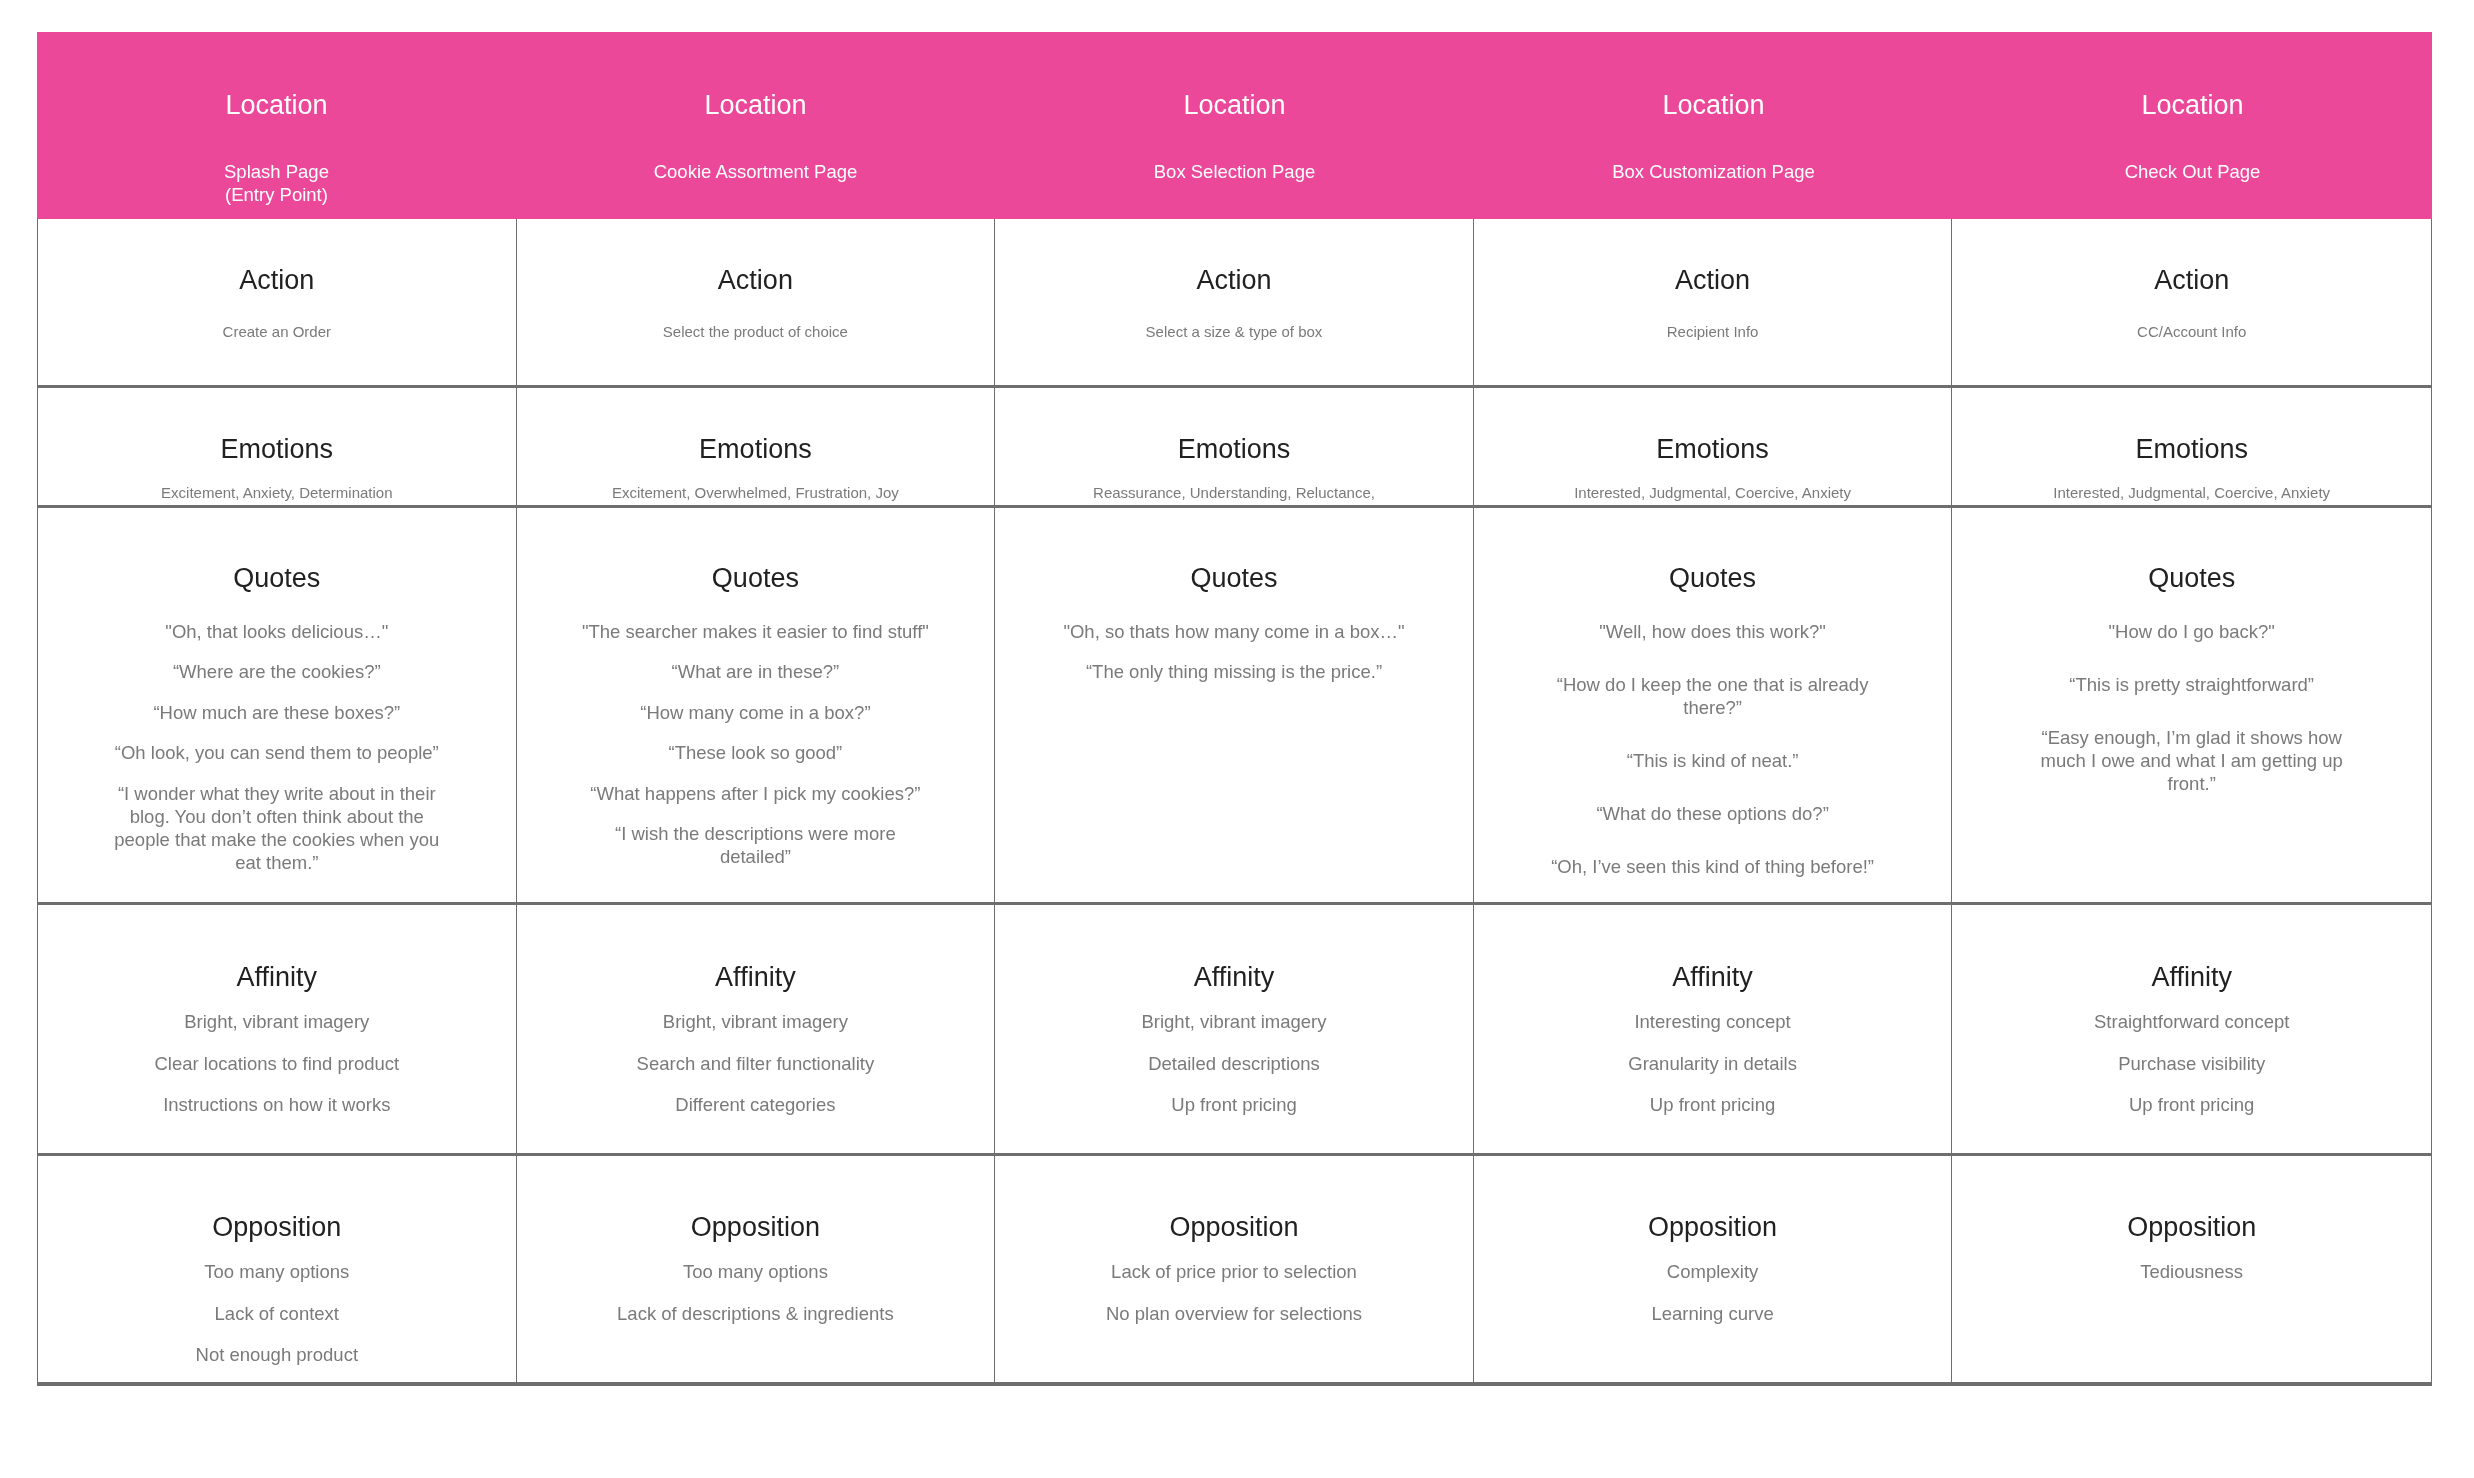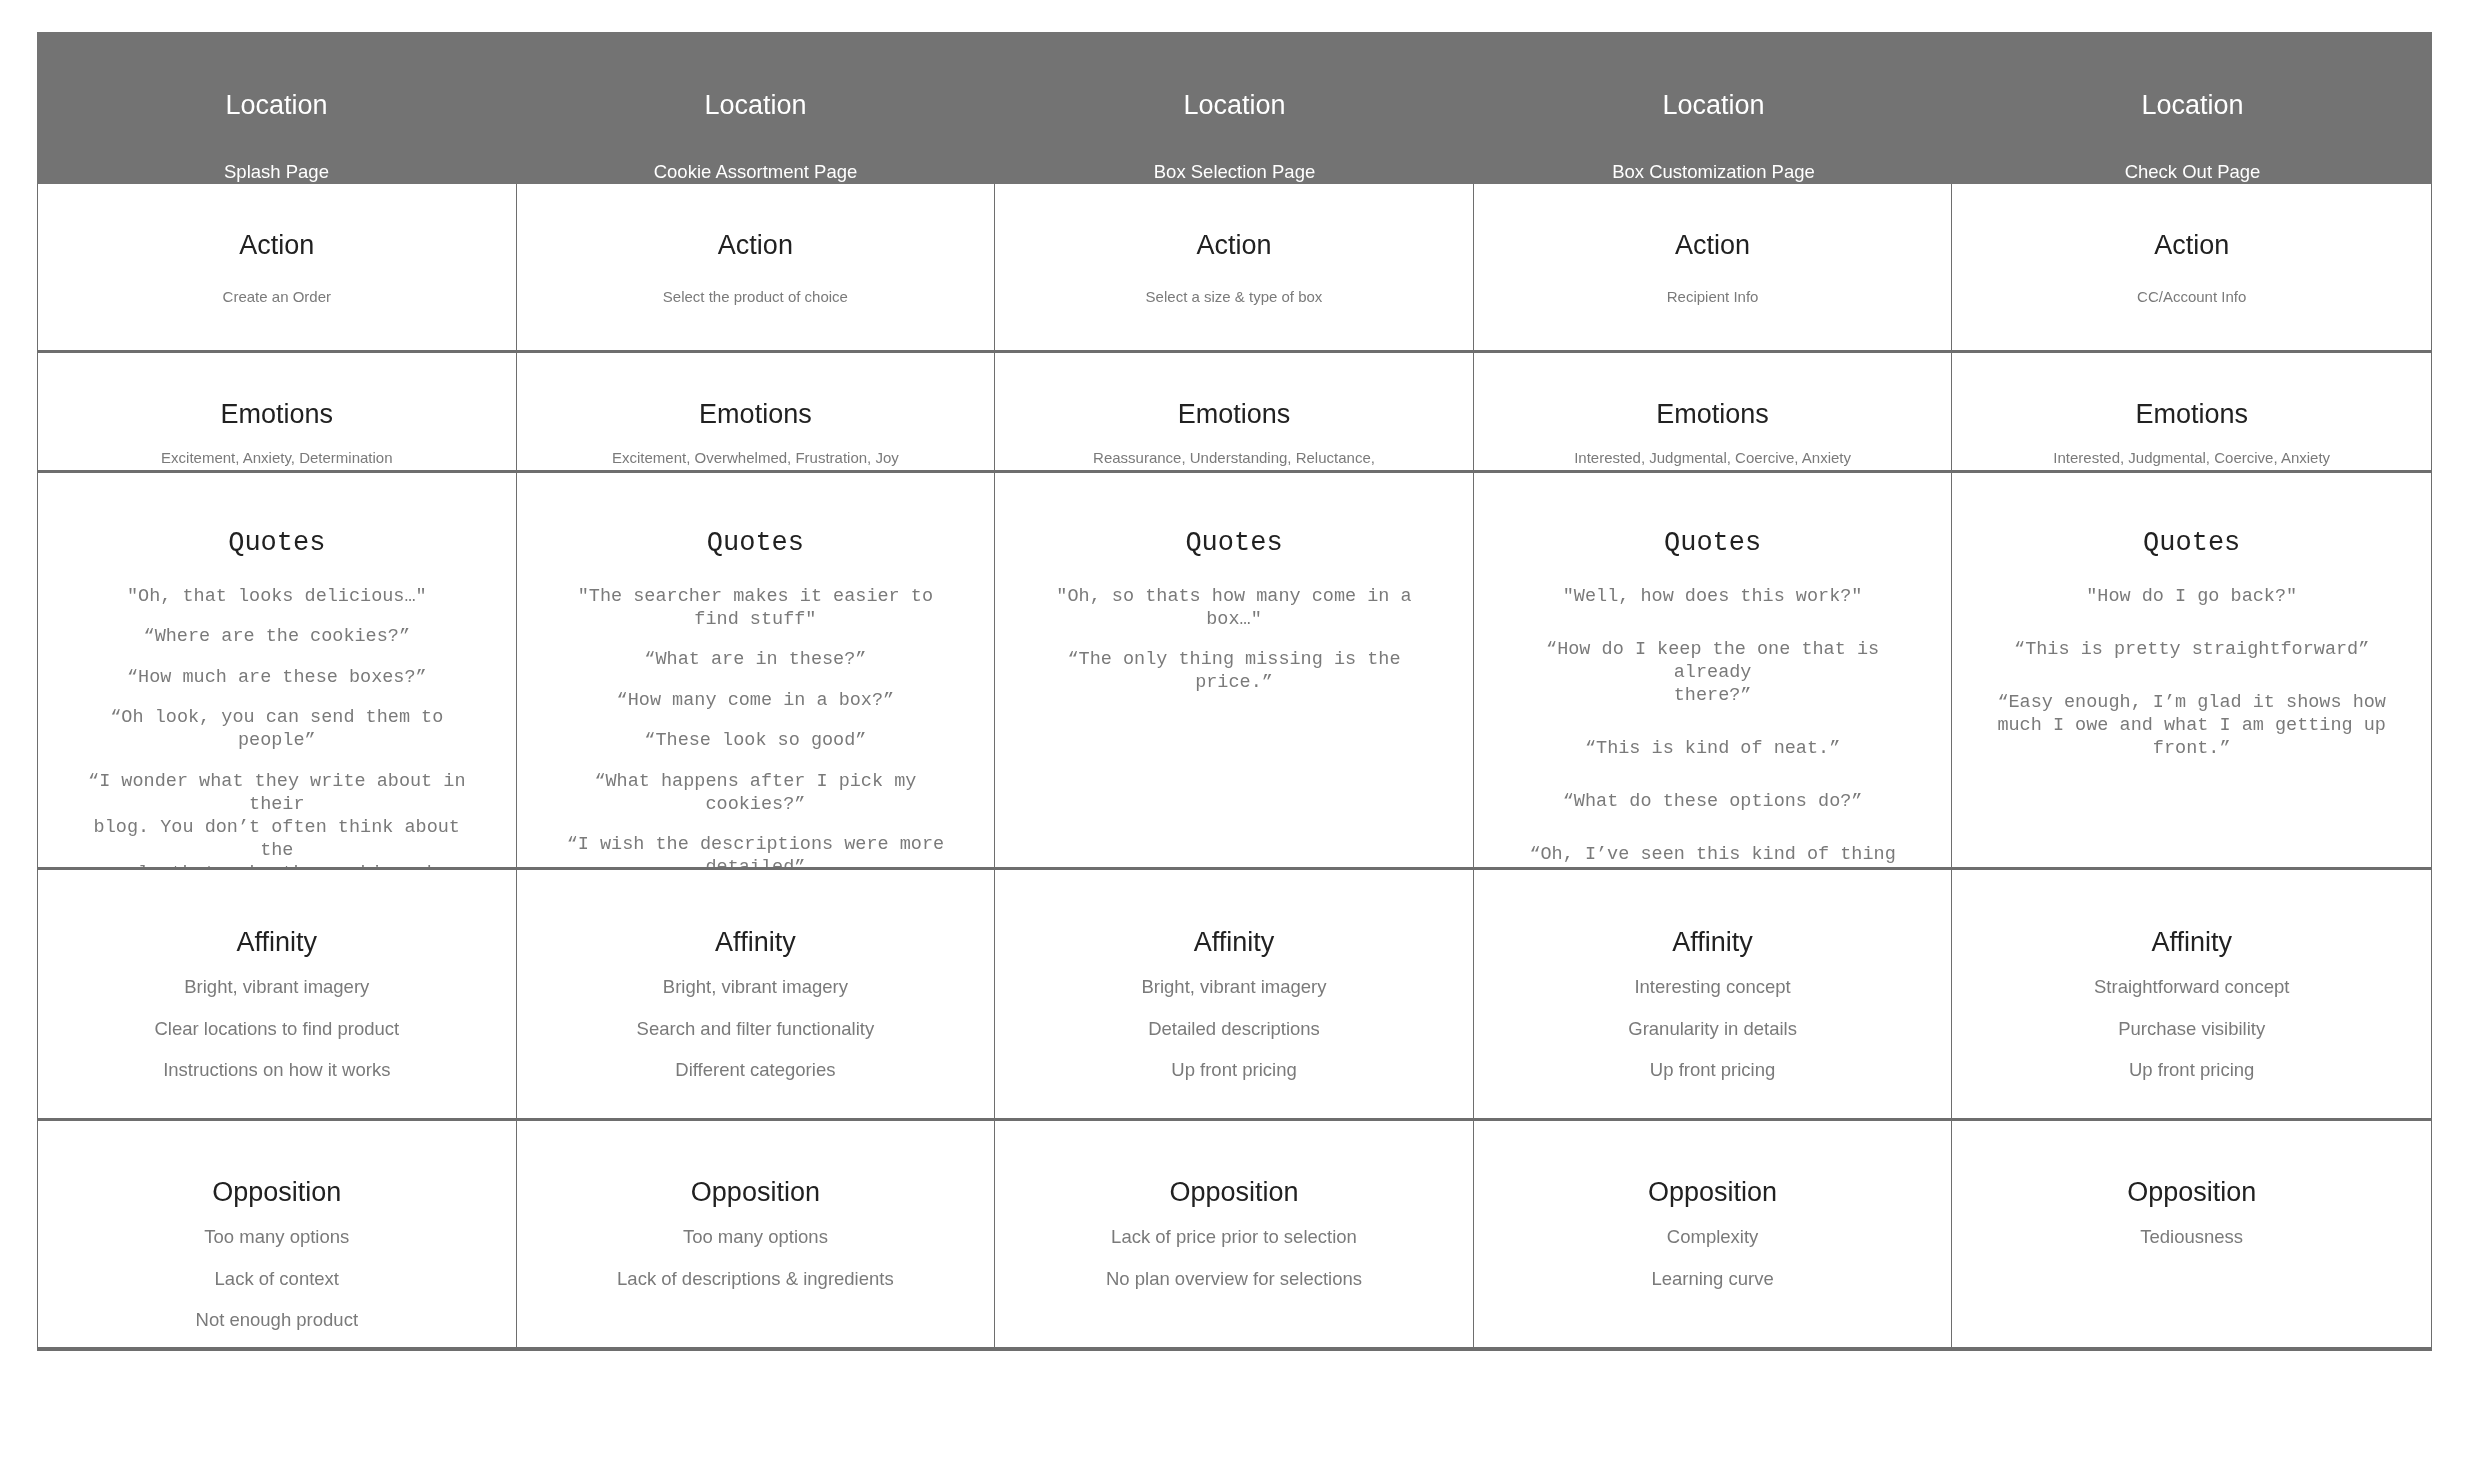--- a/index.html
+++ b/index.html
@@ -9,42 +9,42 @@
     font-family:"Liberation Sans", sans-serif;
     overflow:hidden;
     position:relative;
   }
   .journey-table{
     position:absolute;left:37px;top:32px;width:2395px;
   }
   
   .header-row{
     display:grid;grid-template-columns:repeat(5,1fr);
-    height:152px;background:#737373;box-sizing:border-box;
+    height:187px;background:#ec4899;box-sizing:border-box;
   }
   .header-cell{
     display:flex;flex-direction:column;align-items:center;
     text-align:center;padding-top:58px;color:#ffffff;box-sizing:border-box;
   }
   .header-title{font-size:27px;line-height:31.5px;font-weight:400;}
   .header-sub{margin-top:38px;font-size:18.5px;line-height:23px;white-space:pre-line;}
   
   .body-rows{
     border-left:1.9px solid #6e6e6e;
     border-right:1.9px solid #6e6e6e;
     border-bottom:4.6px solid #6e6e6e;
   }
   .row{
     display:grid;grid-template-columns:repeat(5,1fr);
     border-bottom:3.7px solid #6e6e6e;box-sizing:border-box;
   }
   .row:last-child{border-bottom:none;}
   .row-action{height:169px;}
   .row-emotions{height:120px;}
-  .row-quotes{height:397px;font-family:Liberation Mono, monospace;}
+  .row-quotes{height:397px;}
   .row-affinity{height:251px;}
   .row-opposition{height:226px;}
   .cell{
     border-right:1.9px solid #6e6e6e;
     text-align:center;
     padding:0 43px;
     box-sizing:border-box;
     overflow:hidden;
   }
   .cell:last-child{border-right:none;}

